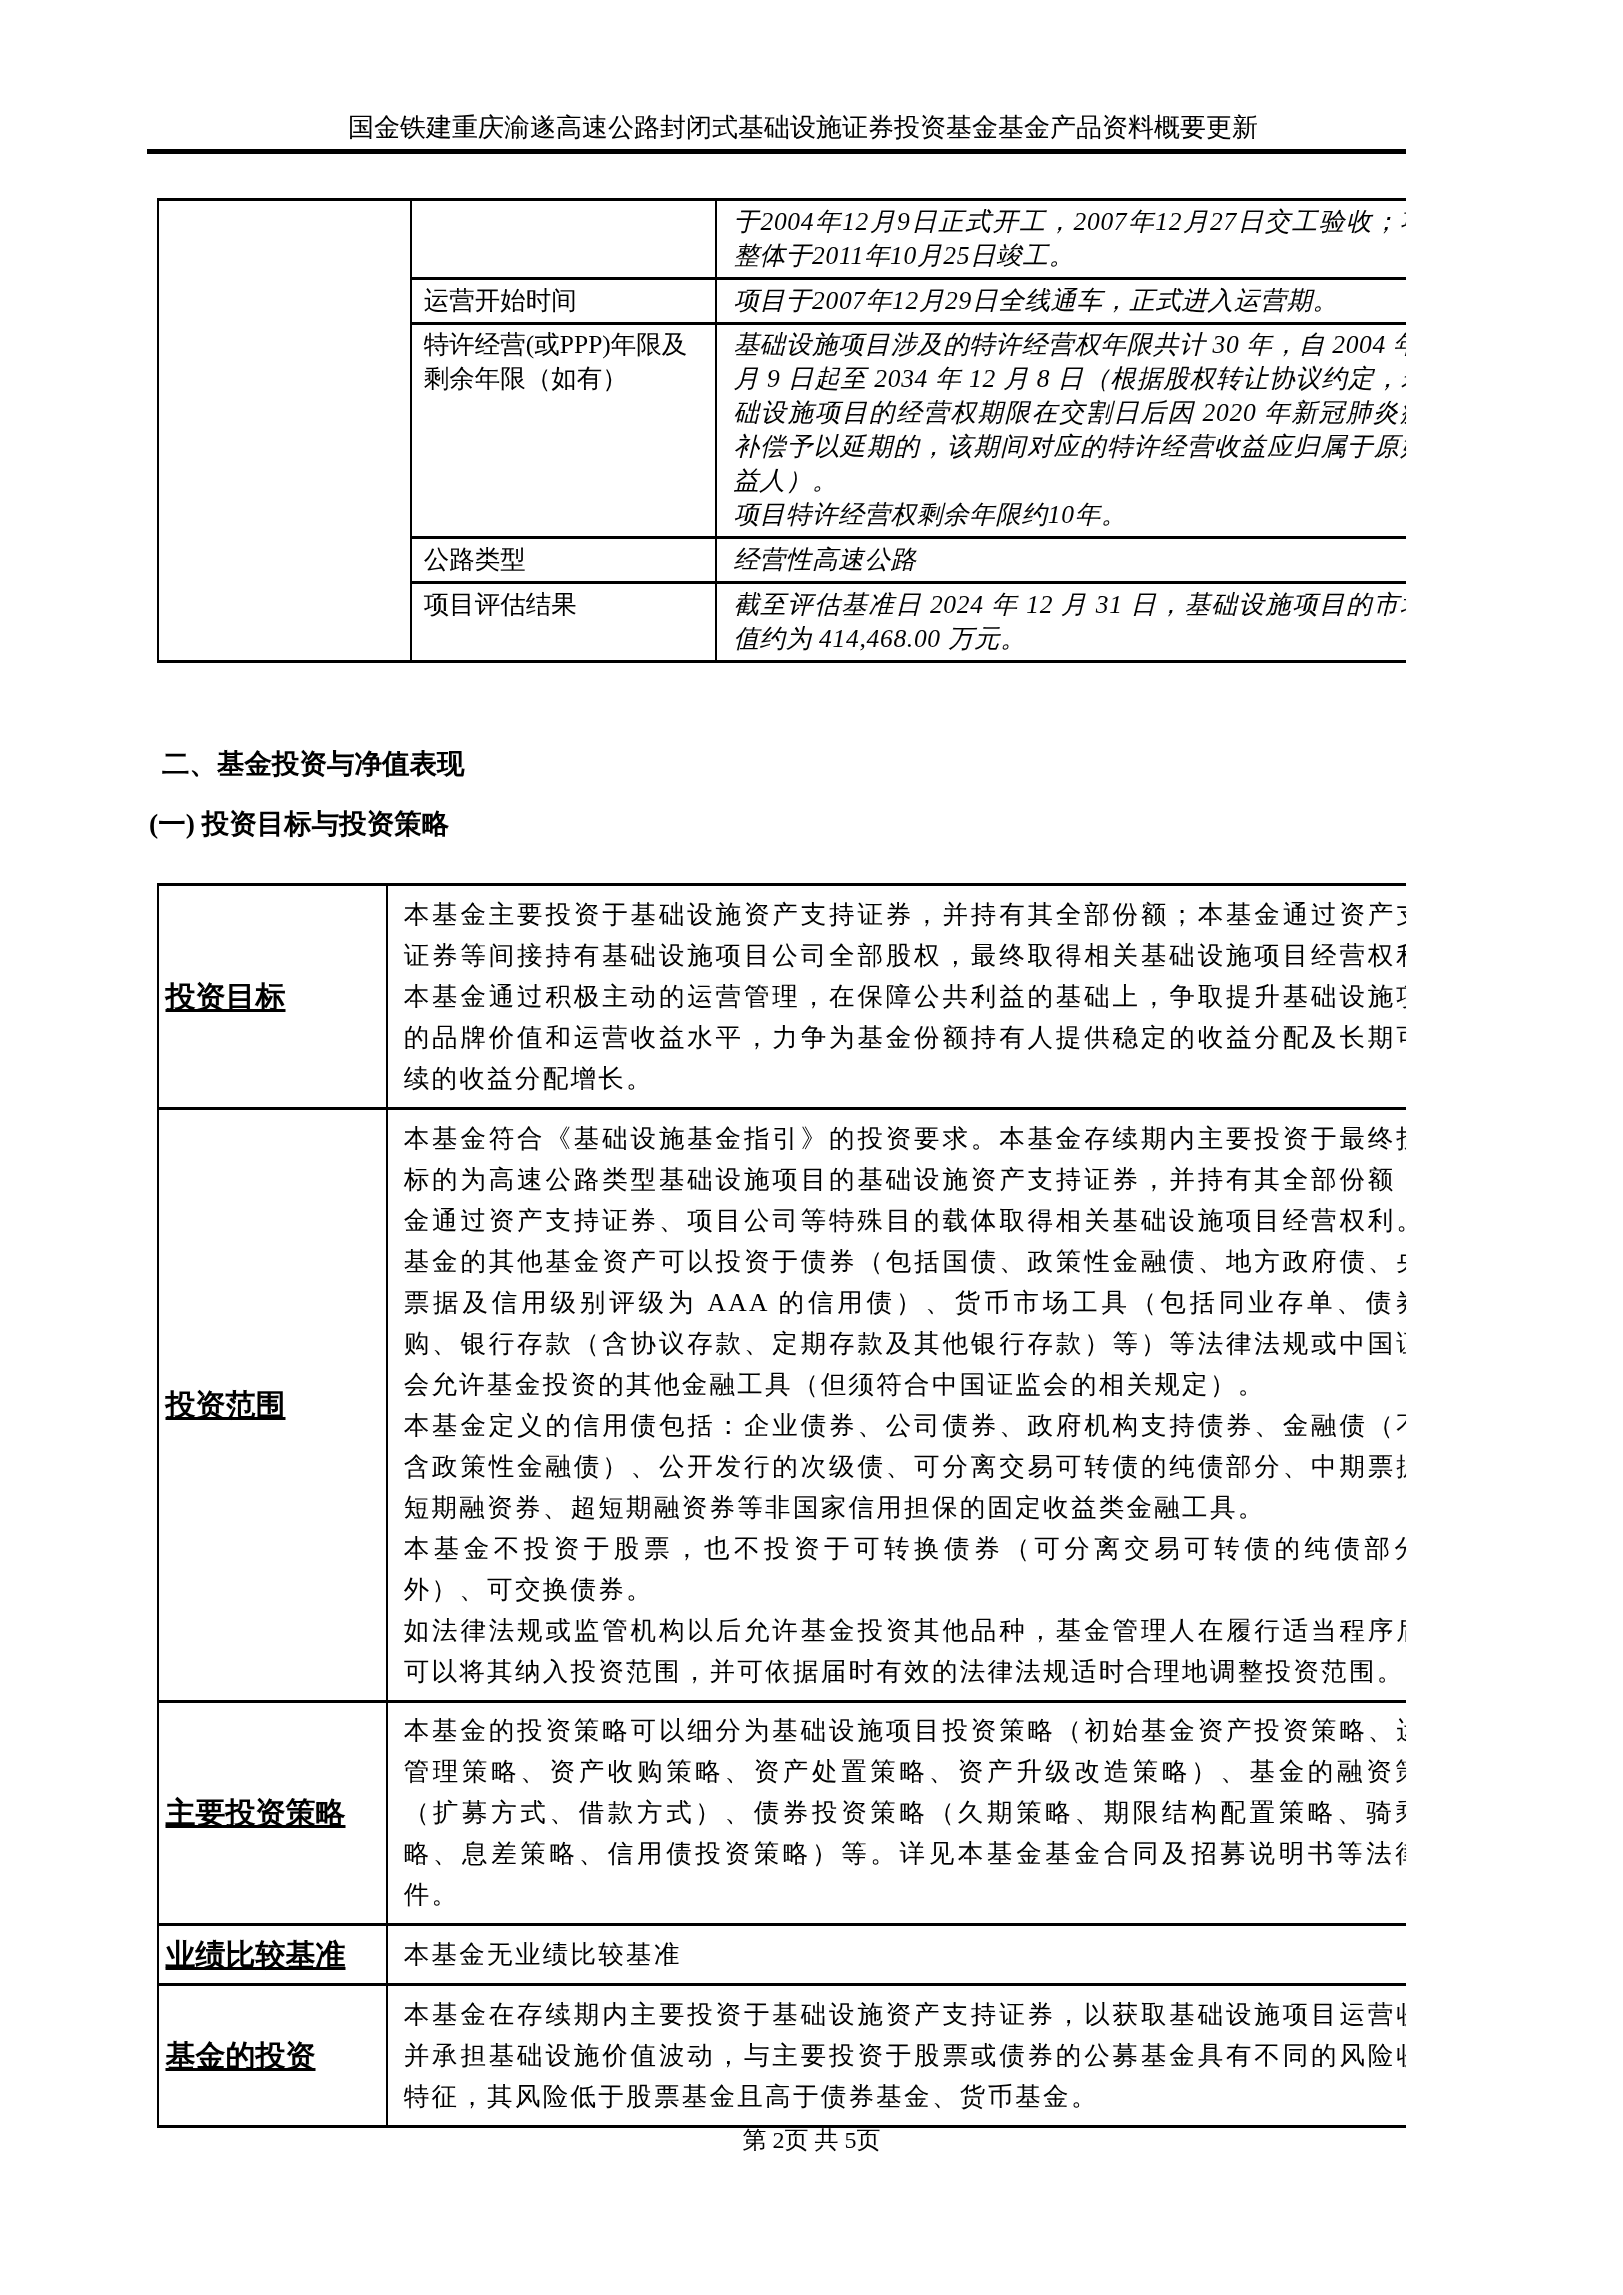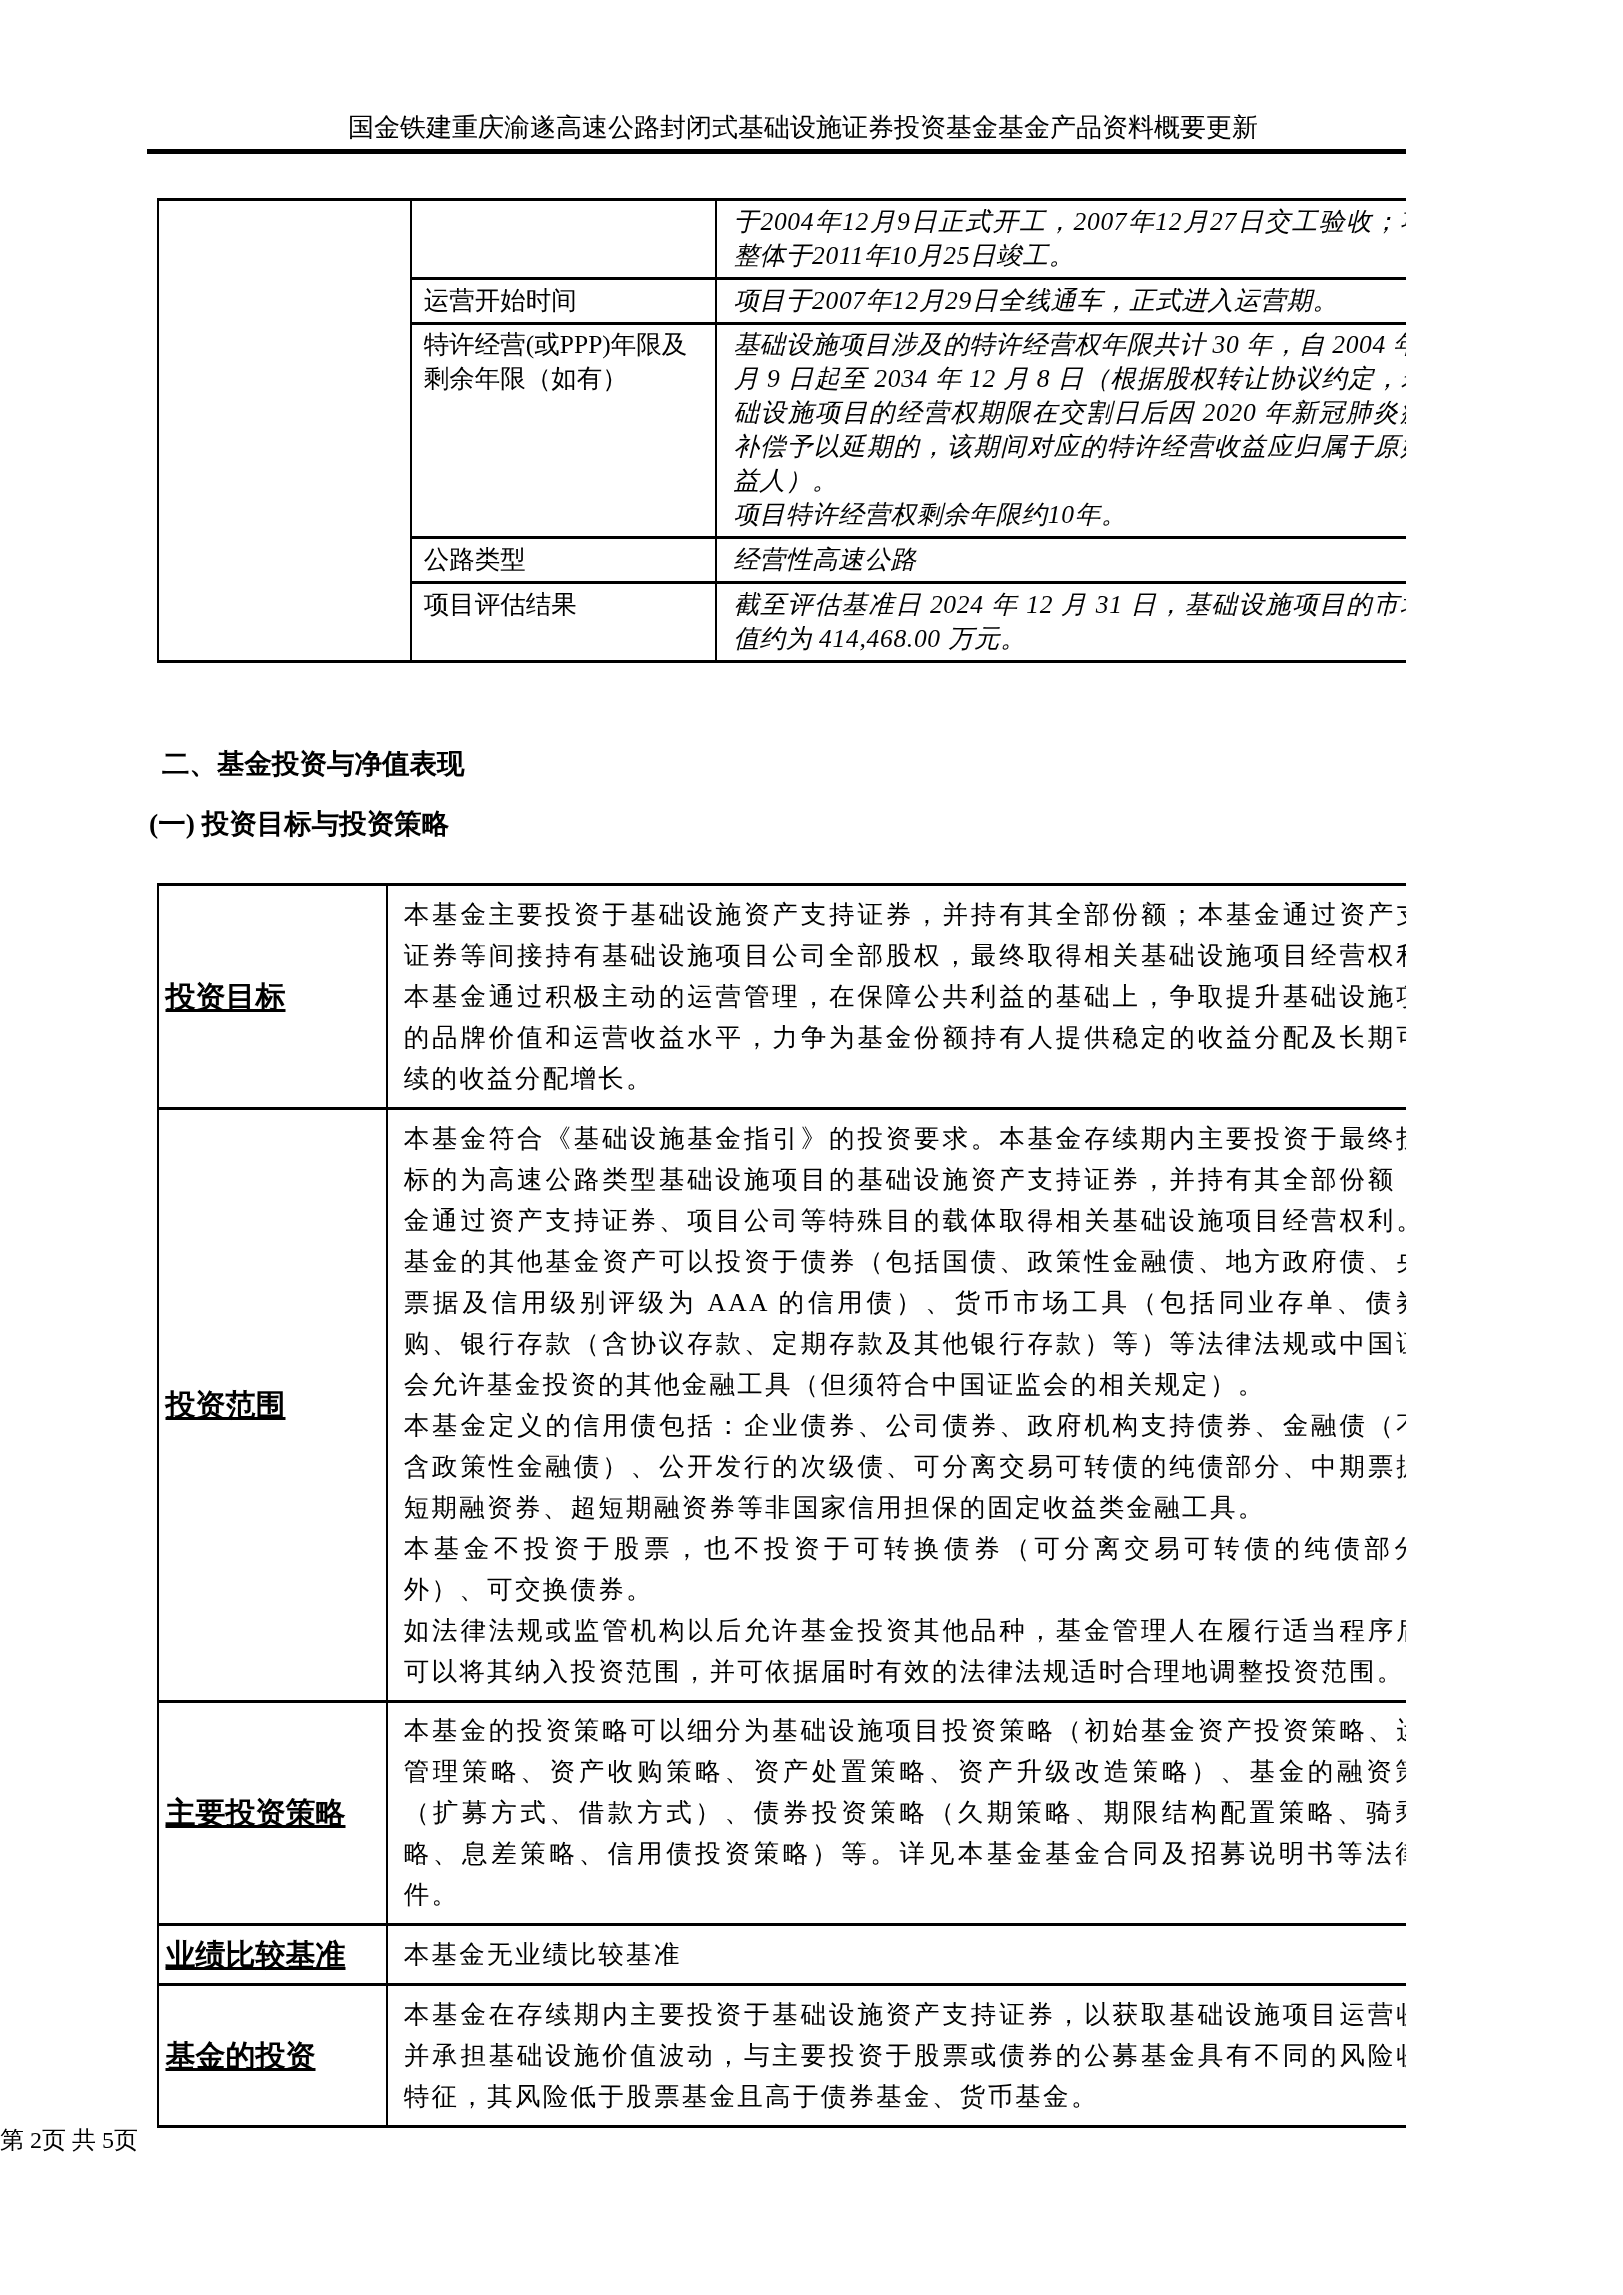--- a/index.html
+++ b/index.html
@@ -85,21 +85,21 @@
     left:148px;
     top:847px;
     font-size:25.5px;
     white-space:nowrap;
   }
   .footer {
     position:absolute;
     top:2124px;
     left:0;
     width:1623px;
-    text-align:left;
+    text-align:center;
     font-size:24px;
   }
 </style>
 </head>
 <body>
 
 <div class="doc">
 
   <div class="header-title">国金铁建重庆渝遂高速公路封闭式基础设施证券投资基金基金产品资料概要更新</div>
   <div class="header-rule"></div>

